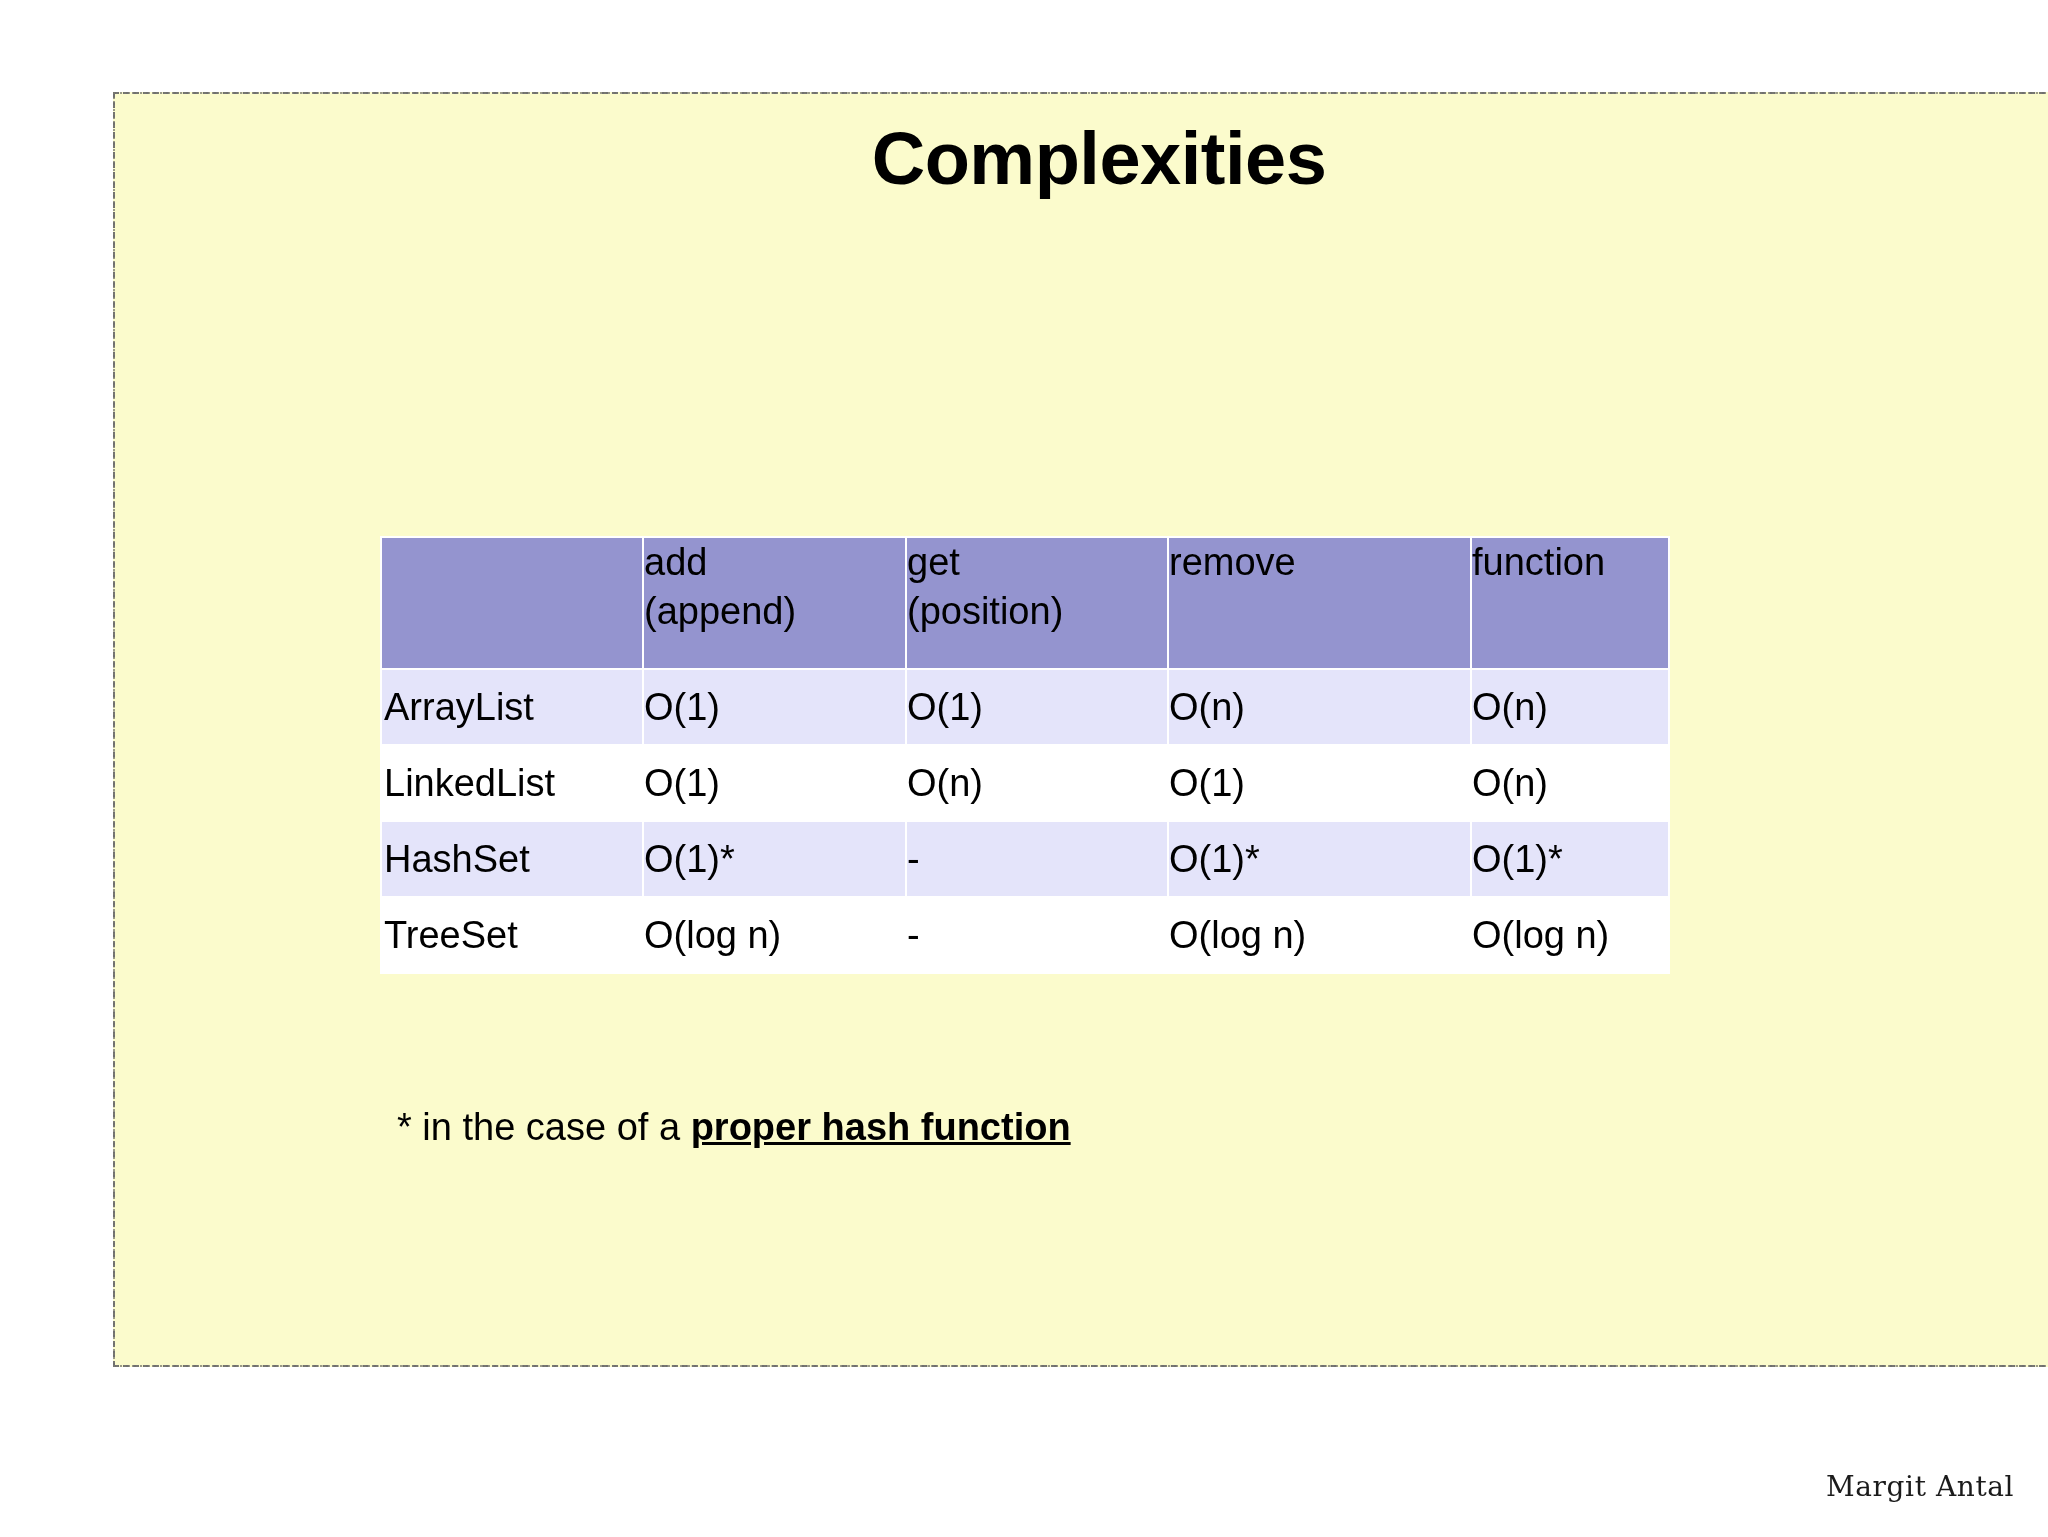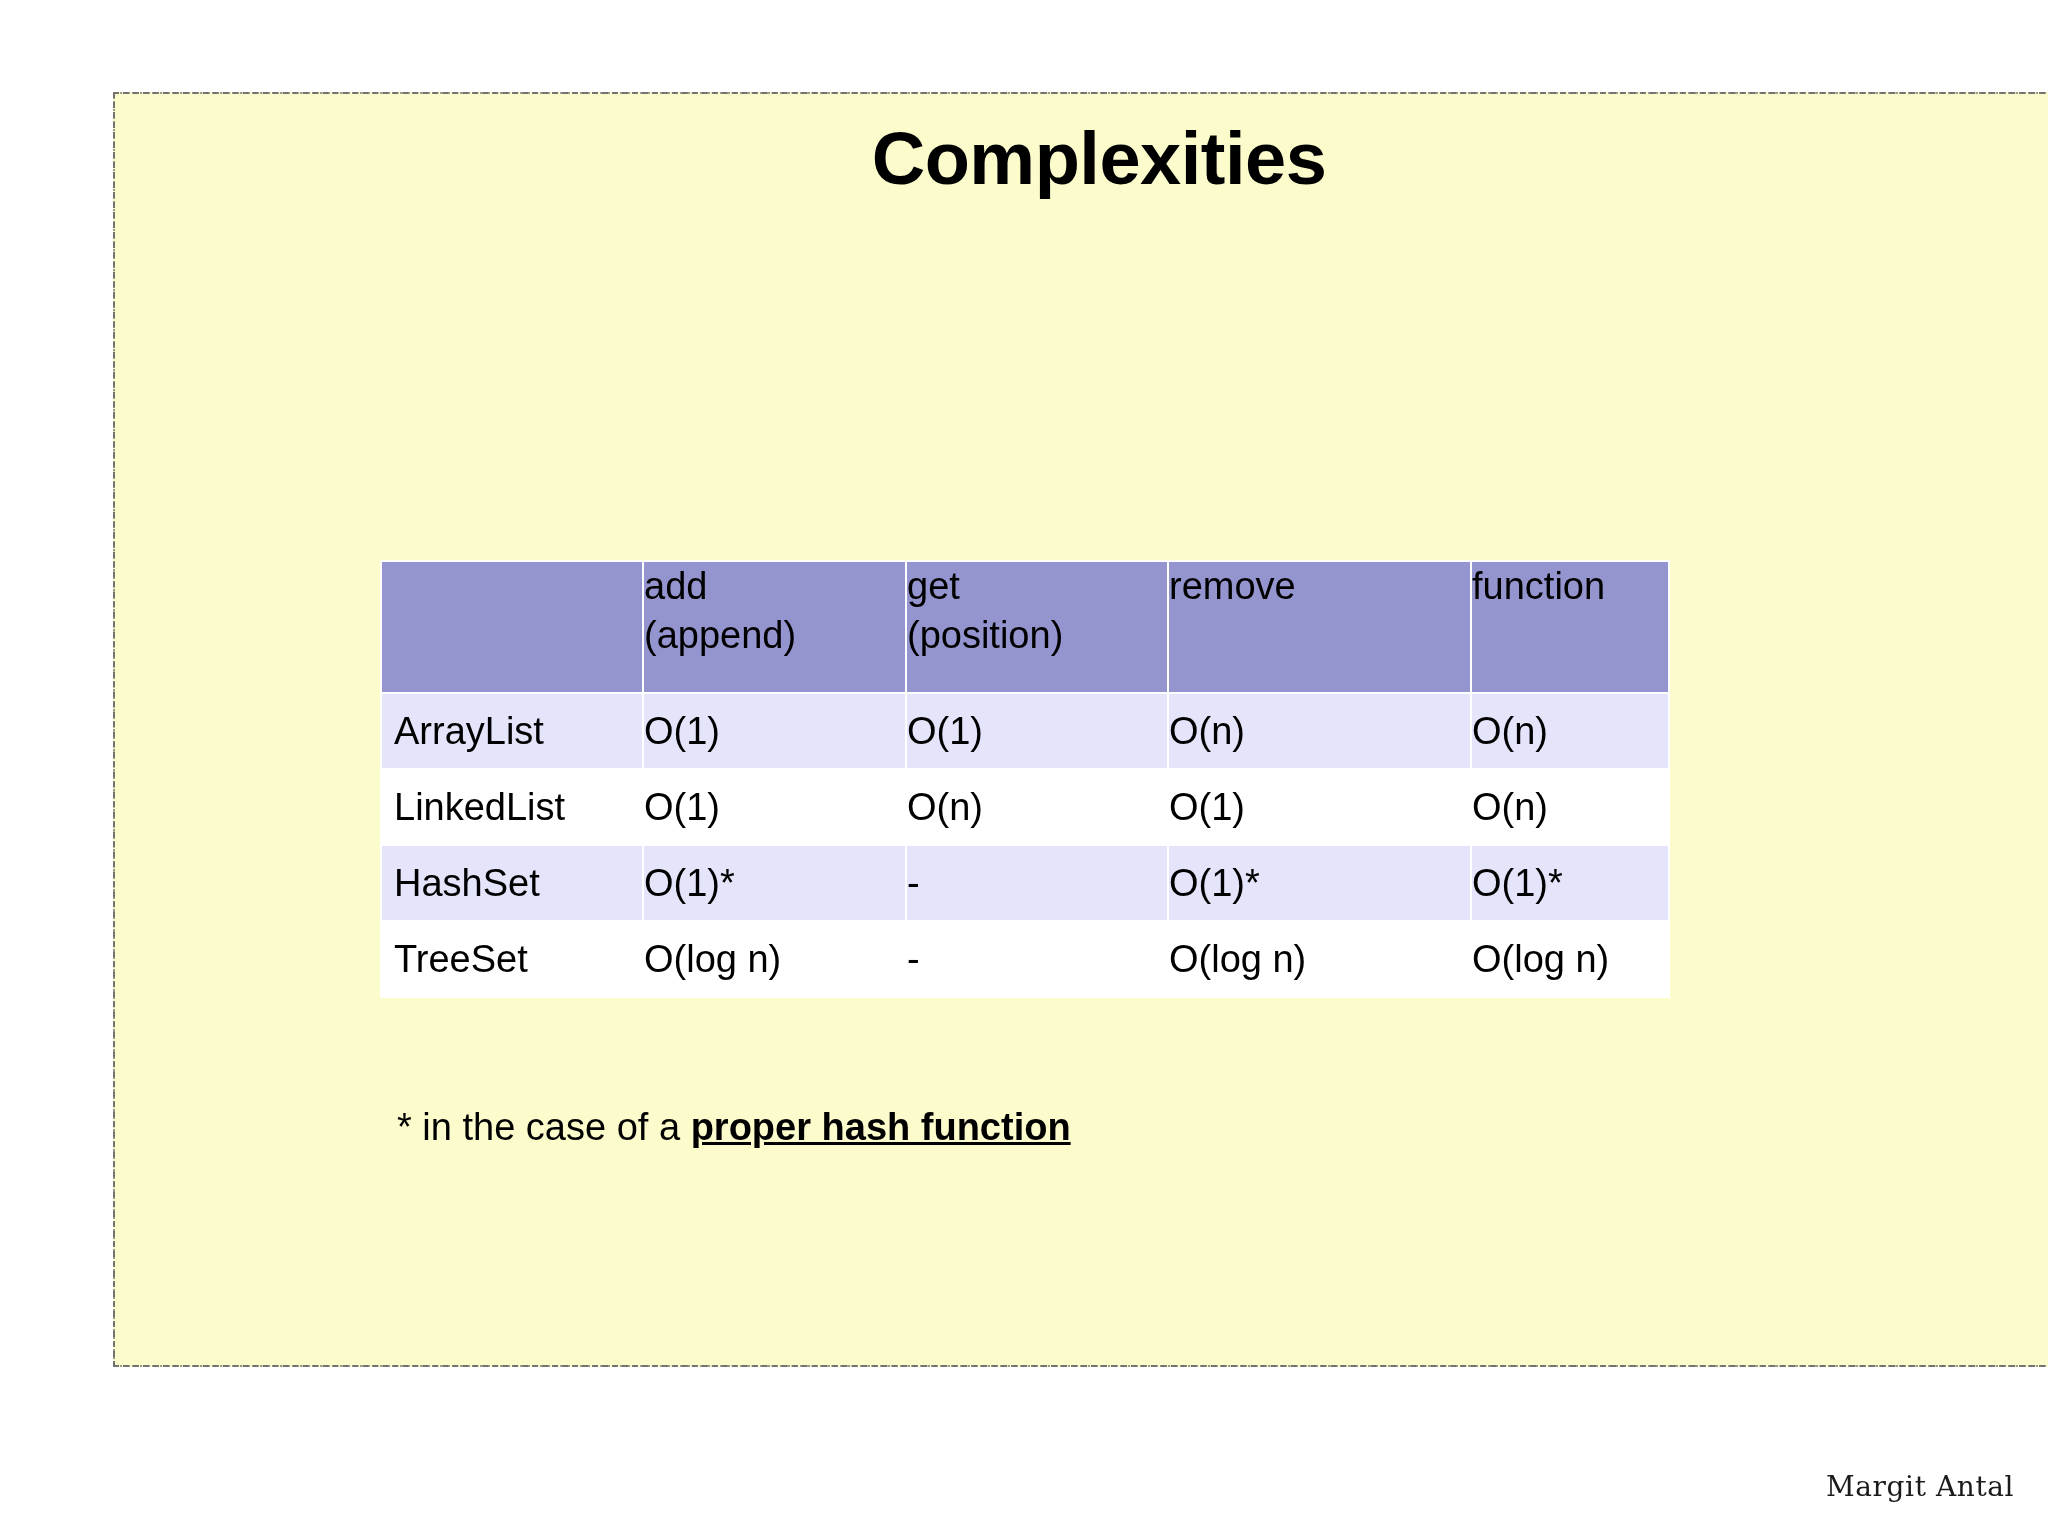--- a/index.html
+++ b/index.html
@@ -47,21 +47,21 @@
     font-weight: bold;
     color: #000000;
     letter-spacing: -0.5px;
     line-height: 1.05;
   }
 
   
   .complexity-table {
     position: absolute;
     left: 265px;
-    top: 466px;
+    top: 442px;
     width: 1288px;
     border-collapse: collapse;
     table-layout: fixed;
     background: #0c4a6e;
   }
   .complexity-table col.c-name   { width: 262px; }
   .complexity-table col.c-add    { width: 263px; }
   .complexity-table col.c-get    { width: 262px; }
   .complexity-table col.c-remove { width: 303px; }
   .complexity-table col.c-contains { width: 198px; }
@@ -88,21 +88,21 @@
   thead th.corner-cell { padding: 0; }
 
   tbody td {
     height: 76px;
     text-align: left;
     vertical-align: middle;
     line-height: 1;
   }
   tbody td.row-label {
     text-align: left;
-    padding-left: 12px;
+    padding-left: 2px;
   }
   tbody tr.shaded td { background: #e4e4fa; }
   tbody tr.plain  td { background: #ffffff; }
 
   
   .footnote {
     position: absolute;
     left: 282px;
     top: 1012px;
     font-size: 38px;

